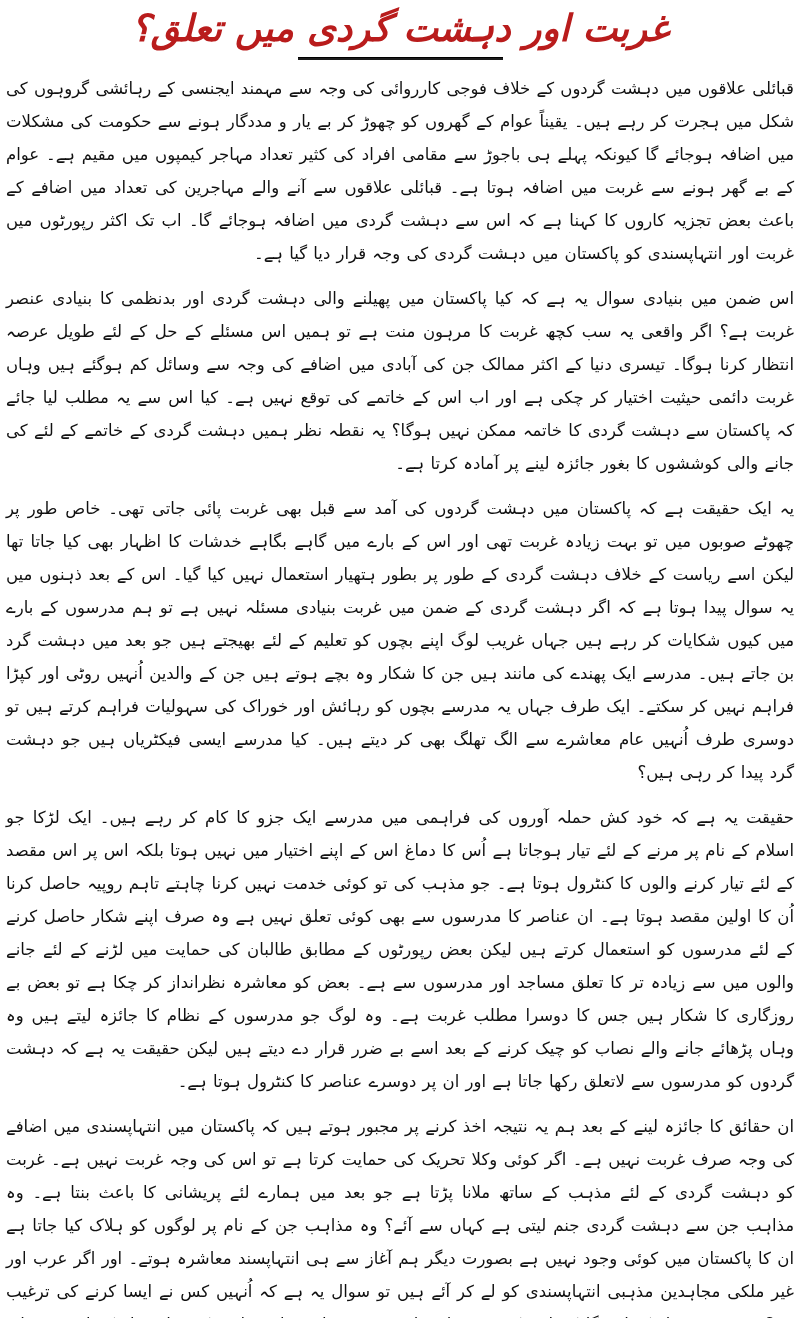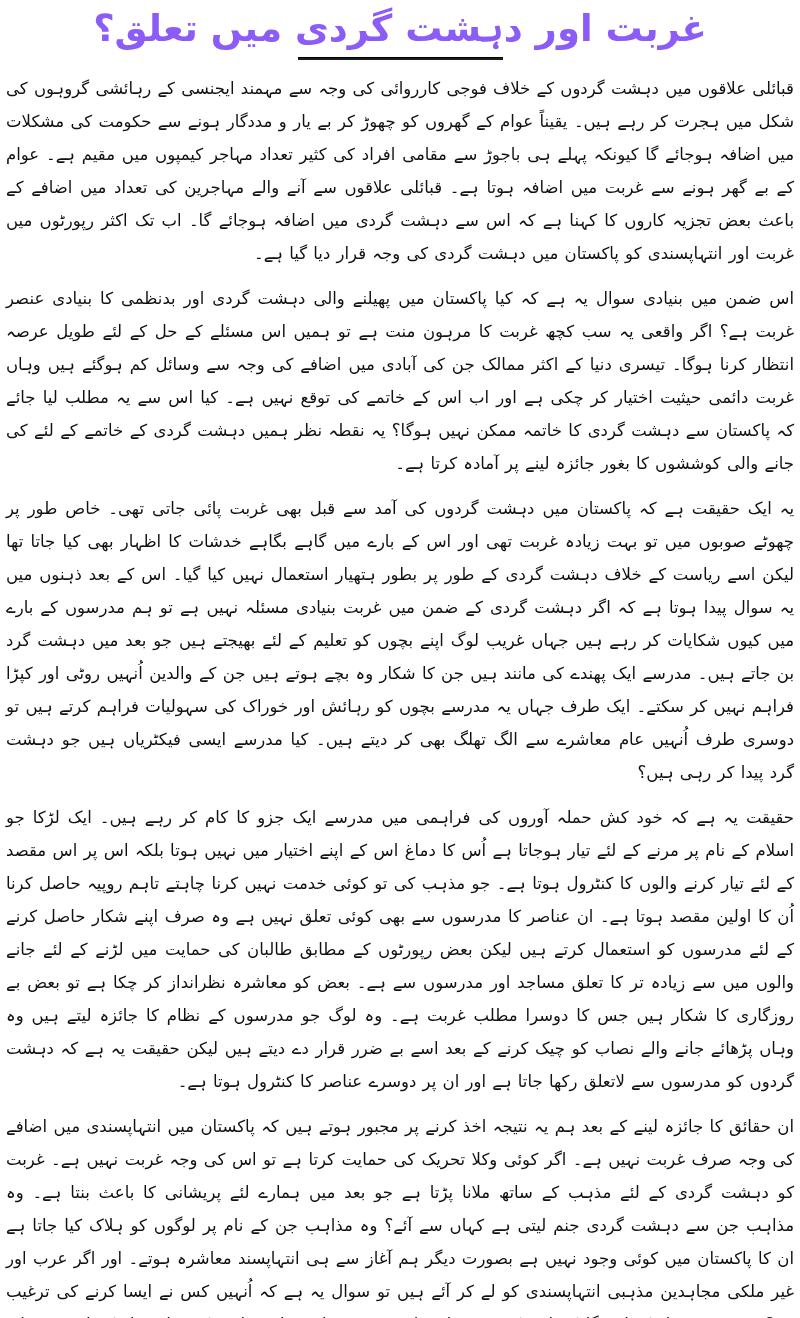--- a/index.html
+++ b/index.html
@@ -20,24 +20,25 @@
     overflow: hidden;
   }
   .masthead {
     direction: rtl;
     text-align: center;
   }
   .article-title {
     display: inline-block;
     font-size: 37px;
     font-weight: bold;
-    color: #8b5cf6;
+    color: #b91c1c;
     line-height: 1.35;
     letter-spacing: -0.5px;
     padding-top: 2px;
+    font-style: italic;
   }
   .title-rule {
     width: 205px;
     height: 3px;
     margin: 3px auto 12px auto;
     background: #1c1c1c;
     border-top: 1px solid #000;
   }
   .article-body {
     direction: rtl;

